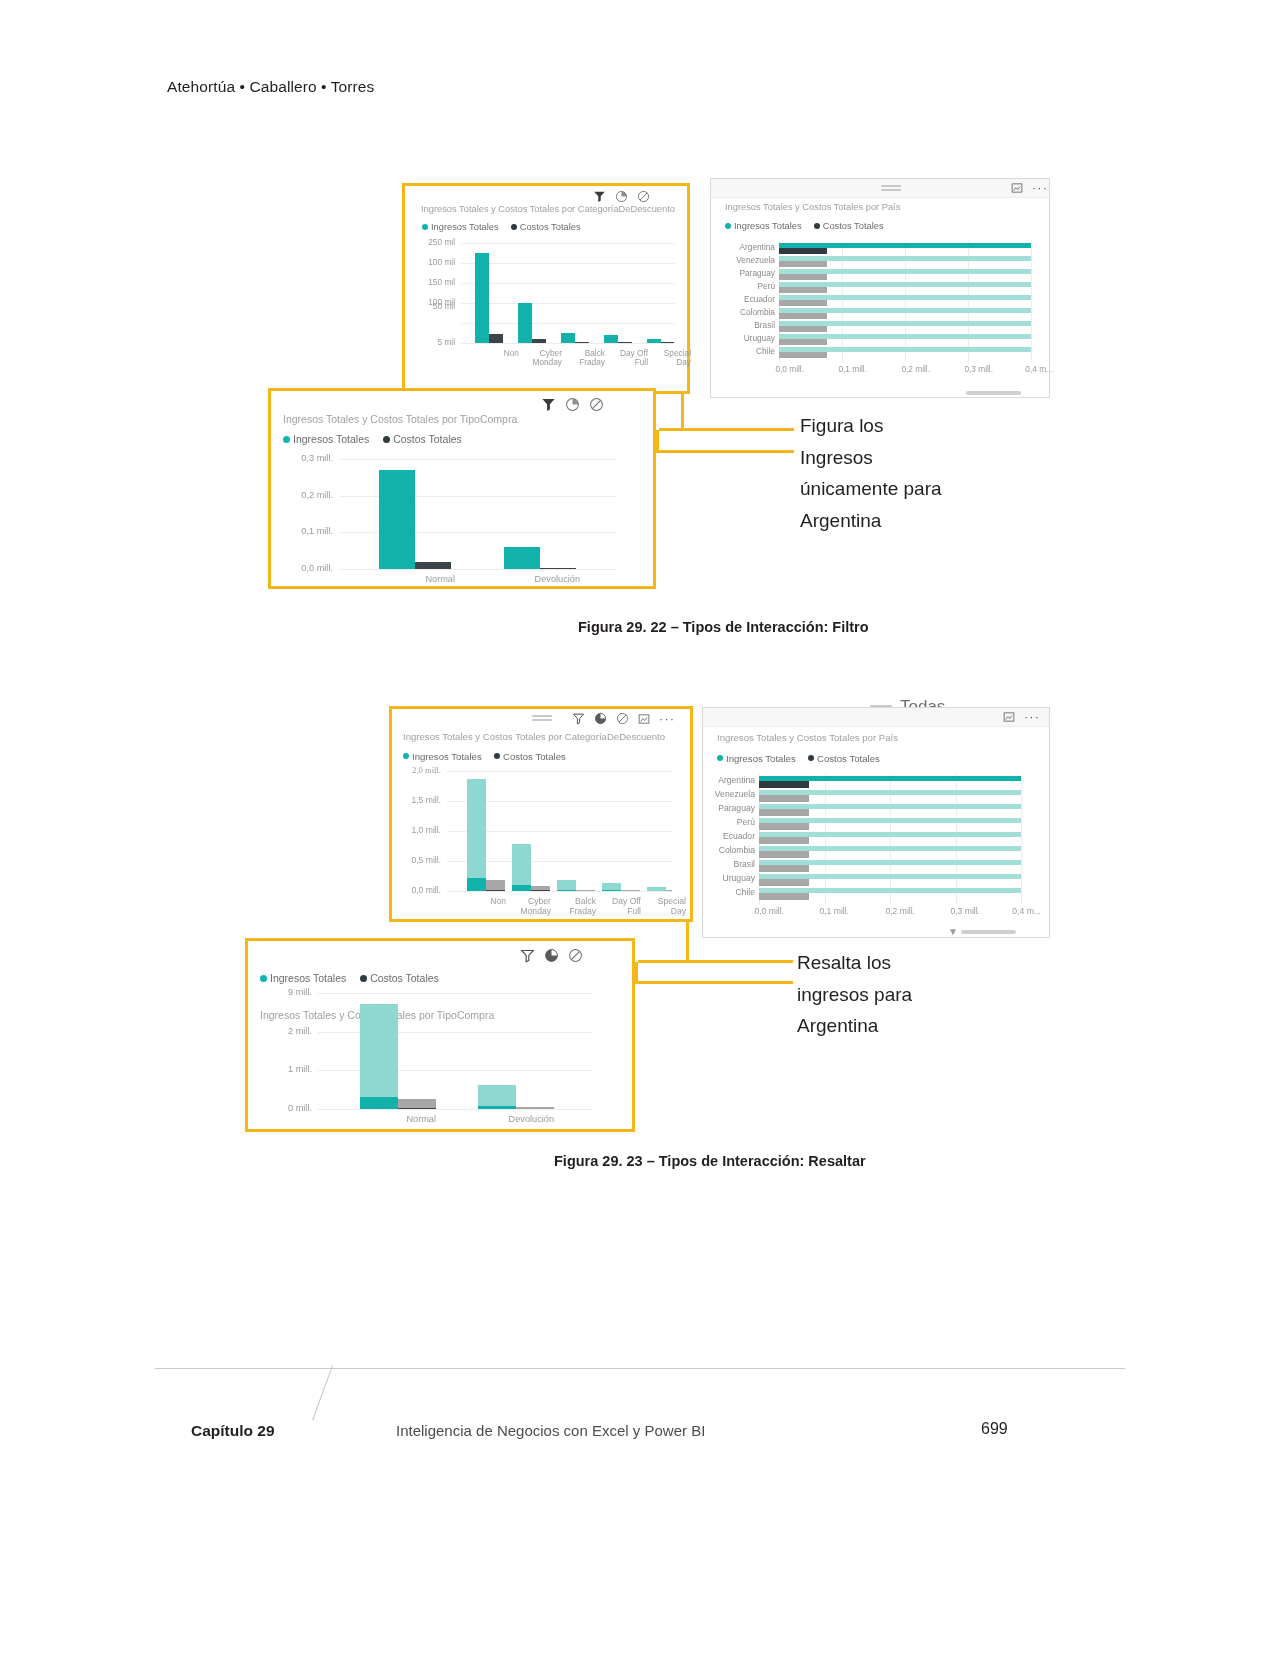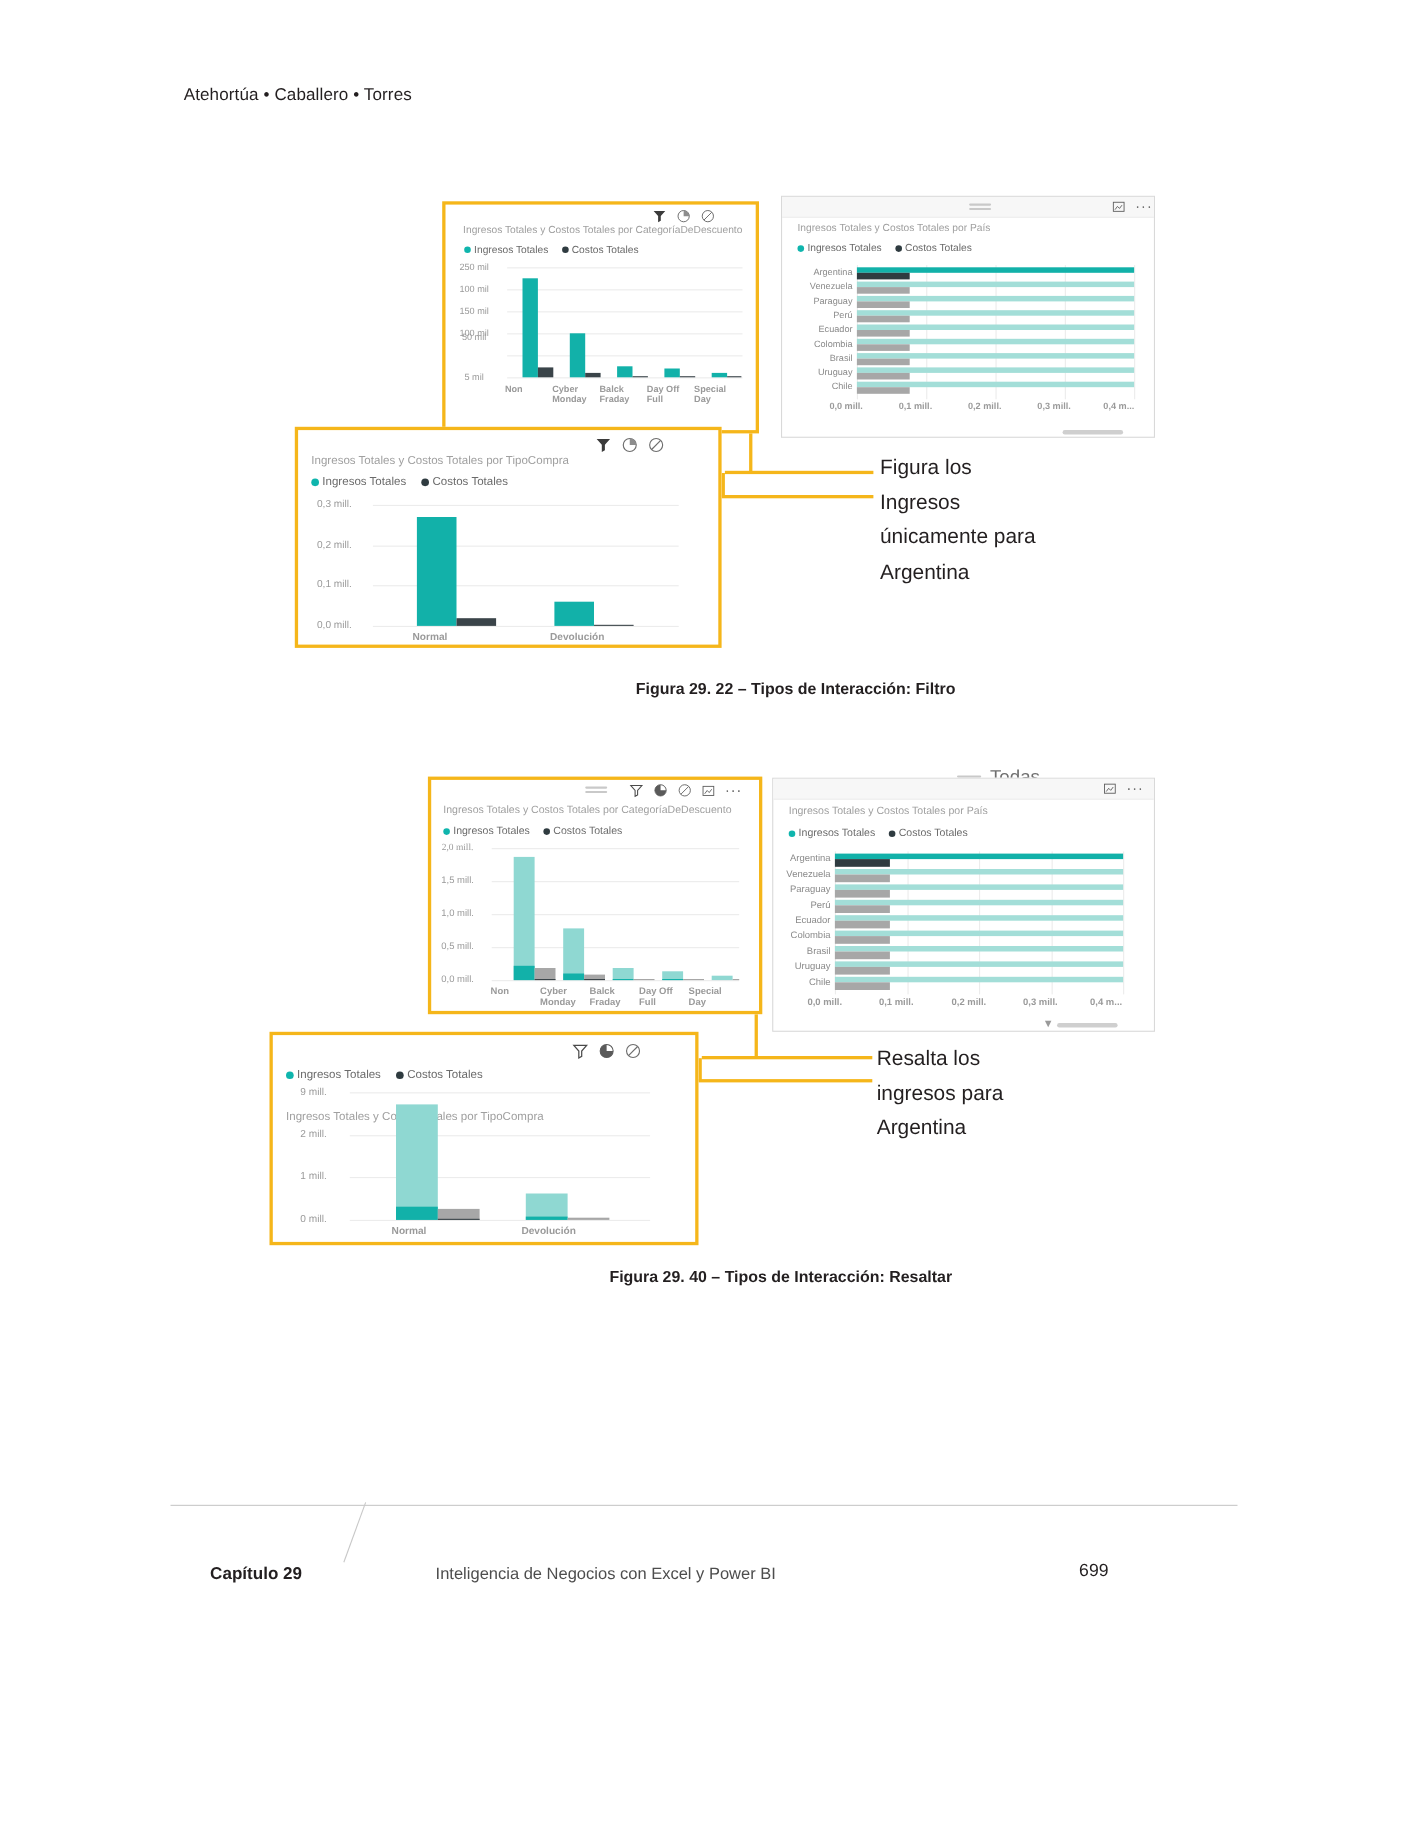--- a/index.html
+++ b/index.html
@@ -35,22 +35,22 @@
   .legend .cos{background:#2f3b40;}
   .legend span.lbl{vertical-align:middle;}
 
   
   .icons{position:absolute;display:flex;align-items:center;gap:9px;}
   .icons svg{display:block;}
 
   
   .plot{position:absolute;}
   .gridline{position:absolute;left:0;right:0;height:1px;background:#ececec;}
-  .ytick{position:absolute;text-align:center;color:#9a9a9a;white-space:nowrap;}
-  .xtick{position:absolute;text-align:left;color:#9a9a9a;line-height:1.12;font-weight:bold;}
+  .ytick{position:absolute;text-align:right;color:#9a9a9a;white-space:nowrap;}
+  .xtick{position:absolute;text-align:right;color:#9a9a9a;line-height:1.12;}
   .bar{position:absolute;bottom:0;}
   .bar.ing{background:#12b1a9;}
   .bar.cos{background:#3a4449;}
   .bar.ing-l{background:#8fd8d2;}
   .bar.cos-l{background:#a7a7a7;}
 
   
   .hrow{position:absolute;}
   .hbar{position:absolute;left:0;top:0;}
   .hbar.ing{background:#12b1a9;}
@@ -588,21 +588,21 @@
       <div class="xtick" style="left:156px;top:121px;width:80px;font-size:9.2px;">Devolución</div>
     </div>
   </div>
 
   <div class="note" style="left:797px;top:947px;width:220px;">
     <div>Resalta los</div>
     <div>ingresos para</div>
     <div>Argentina</div>
   </div>
 
-  <div class="caption" style="left:554px;top:1153px;">Figura 29. 40 –  Tipos de Interacción: Resaltar</div>
+  <div class="caption" style="left:554px;top:1153px;">Figura 29. 23 –  Tipos de Interacción: Resaltar</div>
 
   <div class="foot-rule" style="top:1368px;"></div>
   <div class="foot-slash" style="left:322px;top:1364px;height:58px;"></div>
   <div class="foot-chap" style="left:191px;top:1422px;">Capítulo 29</div>
   <div class="foot-title" style="left:396px;top:1422px;">Inteligencia de Negocios con Excel y Power BI</div>
   <div class="foot-page" style="left:981px;top:1420px;">699</div>
 
 </div>
 
 </body></html>

